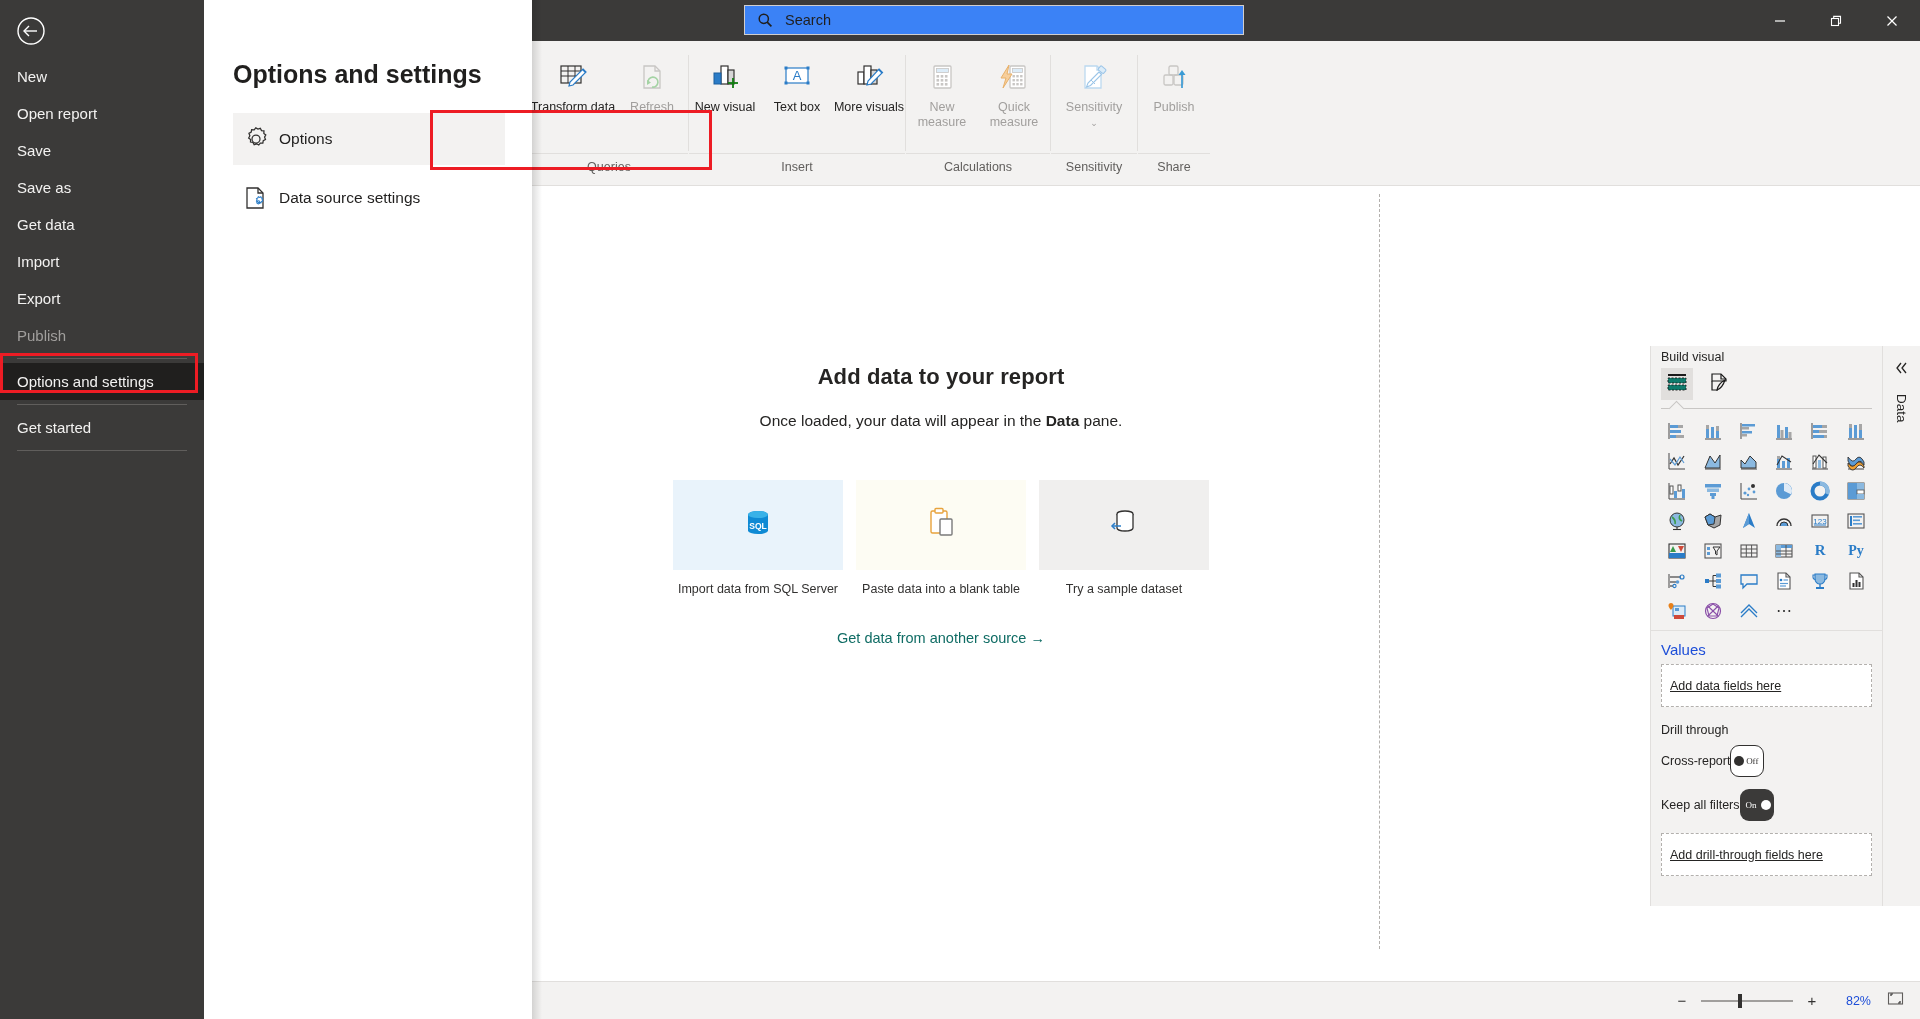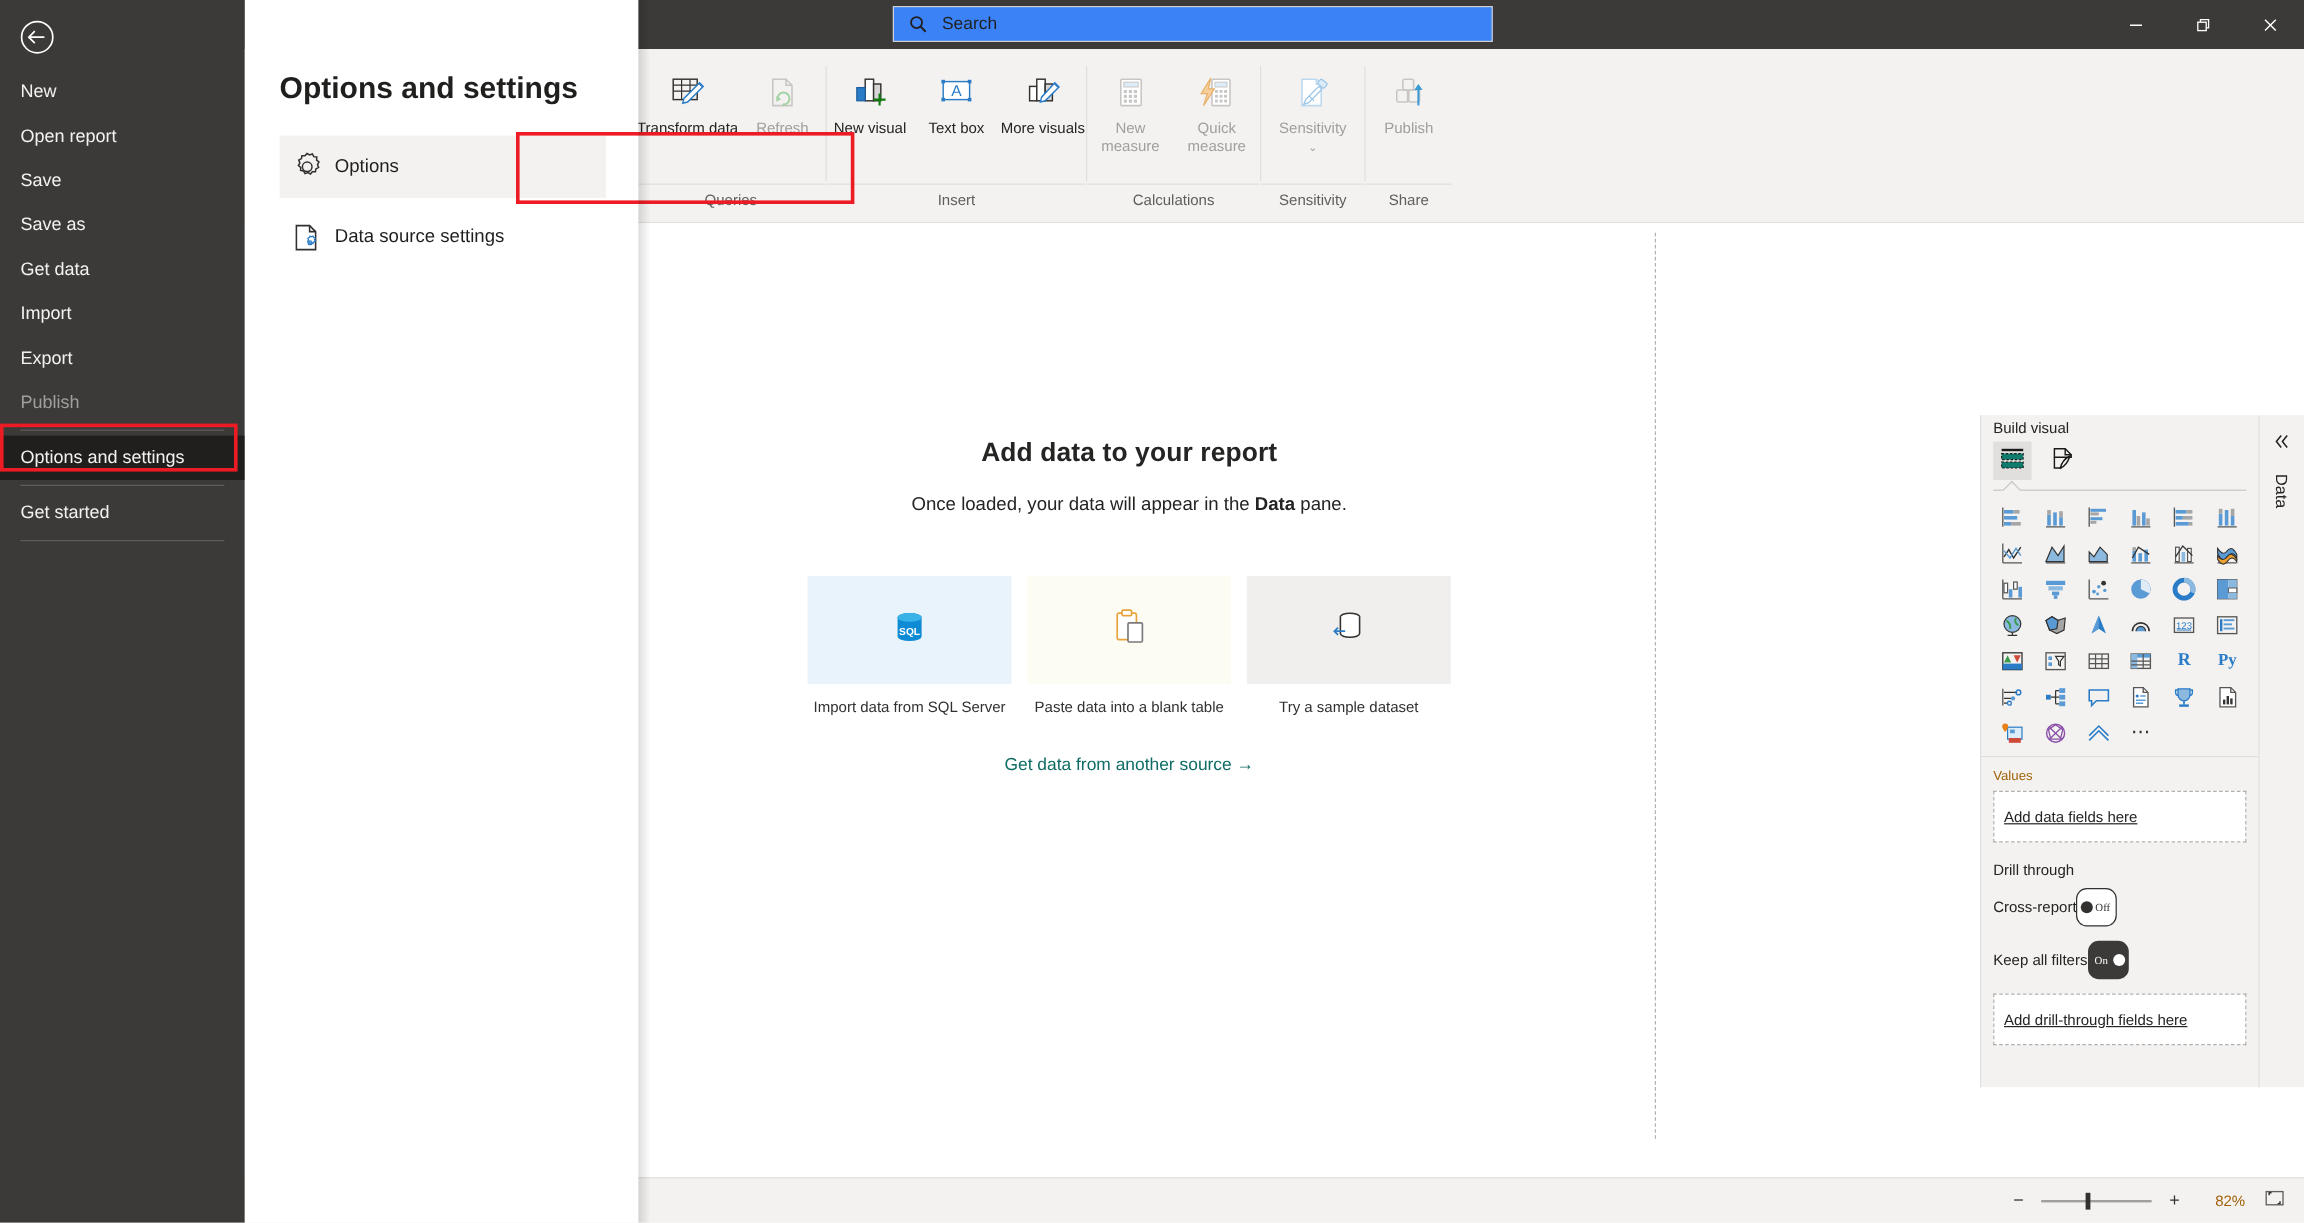--- a/index.html
+++ b/index.html
@@ -120,21 +120,21 @@
     transform: rotate(45deg);
   }
   .vizgrid {
     display: grid; grid-template-columns: repeat(6, 1fr);
     padding: 8px 8px 6px 8px; row-gap: 3px;
   }
   .vizcell {
     height: 27px; display: flex; align-items: center; justify-content: center;
   }
   .wells { border-top: 1px solid #e1dfdd; padding: 10px 10px 0 10px; }
-  .well-h { font-size: 11px; color: #a16207; margin-bottom: 6px; }
+  .well-h { font-size: 15px; color: #1d4ed8; margin-bottom: 6px; }
   .well-drop {
     border: 1px dashed #b3b0ad; background: #ffffff; height: 43px;
     display: flex; align-items: center; padding-left: 8px;
     font-size: 12.5px; color: #252423; text-decoration: underline;
   }
   .well-h2 { font-size: 12.5px; color: #252423; margin: 16px 0 8px 0; }
   .toggle-row { display: flex; align-items: center; justify-content: flex-start; margin-bottom: 12px; }
   .toggle-lbl { font-size: 12.5px; color: #252423; }
   .switch {
     width: 34px; height: 32px; border-radius: 9px; position: relative;
@@ -167,21 +167,21 @@
     background: #f3f2f1; border-top: 1px solid #e1dfdd;
     display: flex; align-items: center; justify-content: flex-end; padding-right: 16px;
   }
   .zoom-minus, .zoom-plus { font-size: 15px; color: #323130; width: 18px; text-align: center; }
   .zoom-track {
     width: 92px; height: 2px; background: #a19f9d; margin: 0 10px; position: relative;
   }
   .zoom-thumb {
     position: absolute; left: 40%; top: -6px; width: 4px; height: 14px; background: #323130;
   }
-  .zoom-pct { font-size: 12.5px; color: #a16207; width: 42px; text-align: right; margin-left: 8px; }
+  .zoom-pct { font-size: 12.5px; color: #1d4ed8; width: 42px; text-align: right; margin-left: 8px; }
   .fit-icon { margin-left: 16px; }
 
   
   .backstage-left {
     position: absolute; left: 0; top: 0; width: 204px; height: 1019px;
     background: #3b3a39;
   }
   .back-btn {
     position: absolute; left: 16px; top: 16px; width: 30px; height: 30px;
   }

